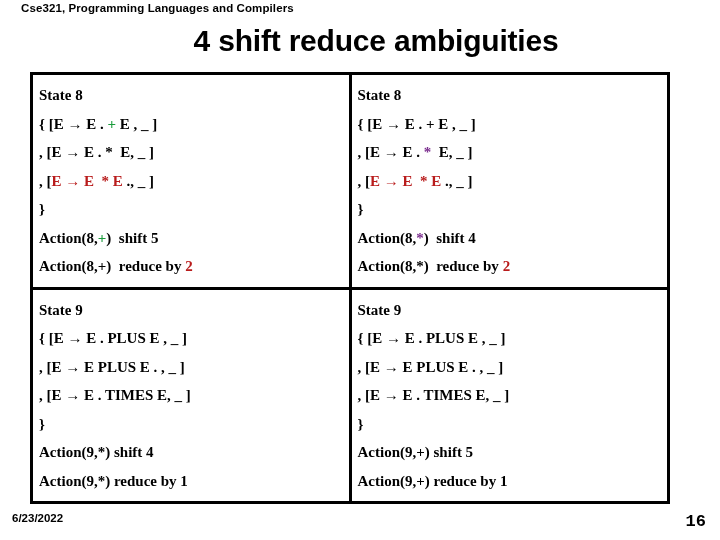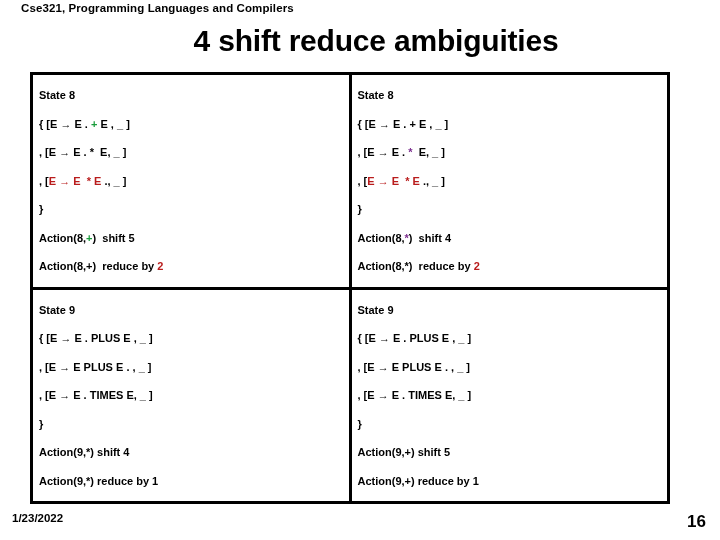--- a/index.html
+++ b/index.html
@@ -53,22 +53,22 @@
     table-layout: fixed;
   }
   #state-table td {
     border: 3px solid #000000;
     vertical-align: top;
     padding: 6px 0 6px 6px;
     width: 50%;
   }
 
   .cell-lines {
-    font-family: Liberation Sans, sans-serif;
-    font-size: 11px;
+    font-family: Liberation Serif, serif;
+    font-size: 15px;
     font-weight: bold;
     color: #000000;
     line-height: 28.5px;
     white-space: pre;
   }
   .cell-lines .ln {
     display: block;
     white-space: pre;
   }
 
@@ -85,21 +85,21 @@
     top: 512px;
     font-family: "Liberation Sans", sans-serif;
     font-size: 11.5px;
     font-weight: bold;
     color: #000000;
   }
   #footer-page {
     position: absolute;
     right: 14px;
     top: 512px;
-    font-family: Liberation Sans, sans-serif;
+    font-family: Liberation Mono, monospace;
     font-size: 17px;
     font-weight: bold;
     color: #000000;
   }
 </style>
 </head>
 <body>
 
 <div id="course-header">Cse321, Programming Languages and Compilers</div>
 
@@ -119,15 +119,15 @@
     <td>
       <div class="cell-lines"><span class="ln"><span class="tk-black">State 9</span></span><span class="ln"><span class="tk-black">{ [E → E . PLUS E , _ ]</span></span><span class="ln"><span class="tk-black">, [E → E PLUS E . , _ ]</span></span><span class="ln"><span class="tk-black">, [E → E . TIMES E, _ ]</span></span><span class="ln"><span class="tk-black">}</span></span><span class="ln"><span class="tk-black">Action(9,*) shift 4</span></span><span class="ln"><span class="tk-black">Action(9,*) reduce by 1</span></span></div>
     </td>
     <td>
       <div class="cell-lines"><span class="ln"><span class="tk-black">State 9</span></span><span class="ln"><span class="tk-black">{ [E → E . PLUS E , _ ]</span></span><span class="ln"><span class="tk-black">, [E → E PLUS E . , _ ]</span></span><span class="ln"><span class="tk-black">, [E → E . TIMES E, _ ]</span></span><span class="ln"><span class="tk-black">}</span></span><span class="ln"><span class="tk-black">Action(9,+) shift 5</span></span><span class="ln"><span class="tk-black">Action(9,+) reduce by 1</span></span></div>
     </td>
   </tr>
 </tbody>
   </table>
 
-<div id="footer-date">1/23/2022</div>
+<div id="footer-date">6/23/2022</div>
 
 <div id="footer-page">16</div>
 
 </body></html>

